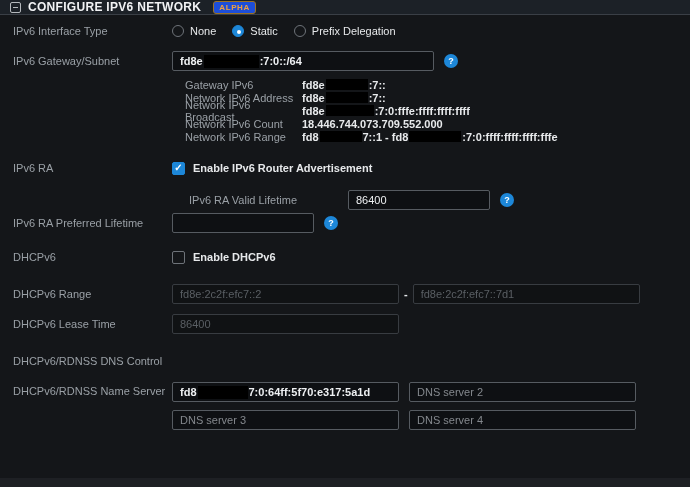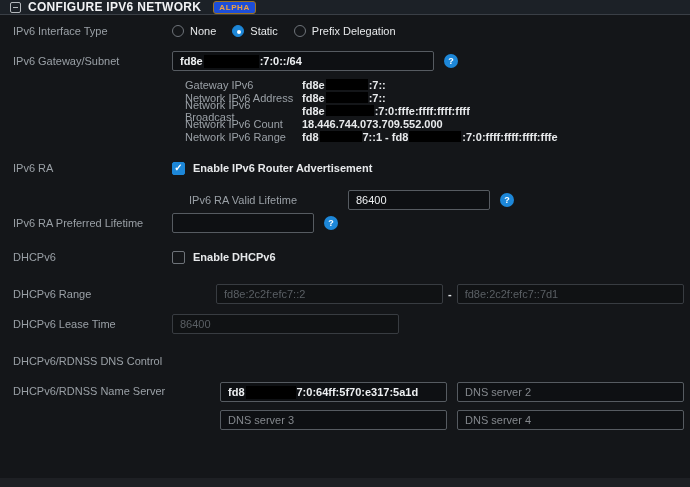--- a/index.html
+++ b/index.html
@@ -158,21 +158,21 @@
   .ns-grid { display:grid; grid-template-columns:227px 227px; column-gap:10px; row-gap:8px; }
   
   .bottom-edge {
     position:absolute; left:0; bottom:0;
     width:100%; height:9px;
     background:#1e2024;
   }
   
   .mt6 { margin-top:6px; } .mt8 { margin-top:3px; } .mt10 { margin-top:10px; }
   .mt12 { margin-top:12px;justify-content:center; } .mt14 { margin-top:14px; } .mt15 { margin-top:15px; }
-  .mt17 { margin-top:17px;gap:44px; } .mt13 { margin-top:13px; } .mt11 { margin-top:11px;gap:48px; }
+  .mt17 { margin-top:17px; } .mt13 { margin-top:13px; } .mt11 { margin-top:11px; }
 </style>
 </head>
 <body>
 
 <div class="header">
   <span class="collapse-icon"></span>
   <span class="header-title">CONFIGURE IPV6 NETWORK</span>
   <span class="badge">ALPHA</span>
 </div>
 

